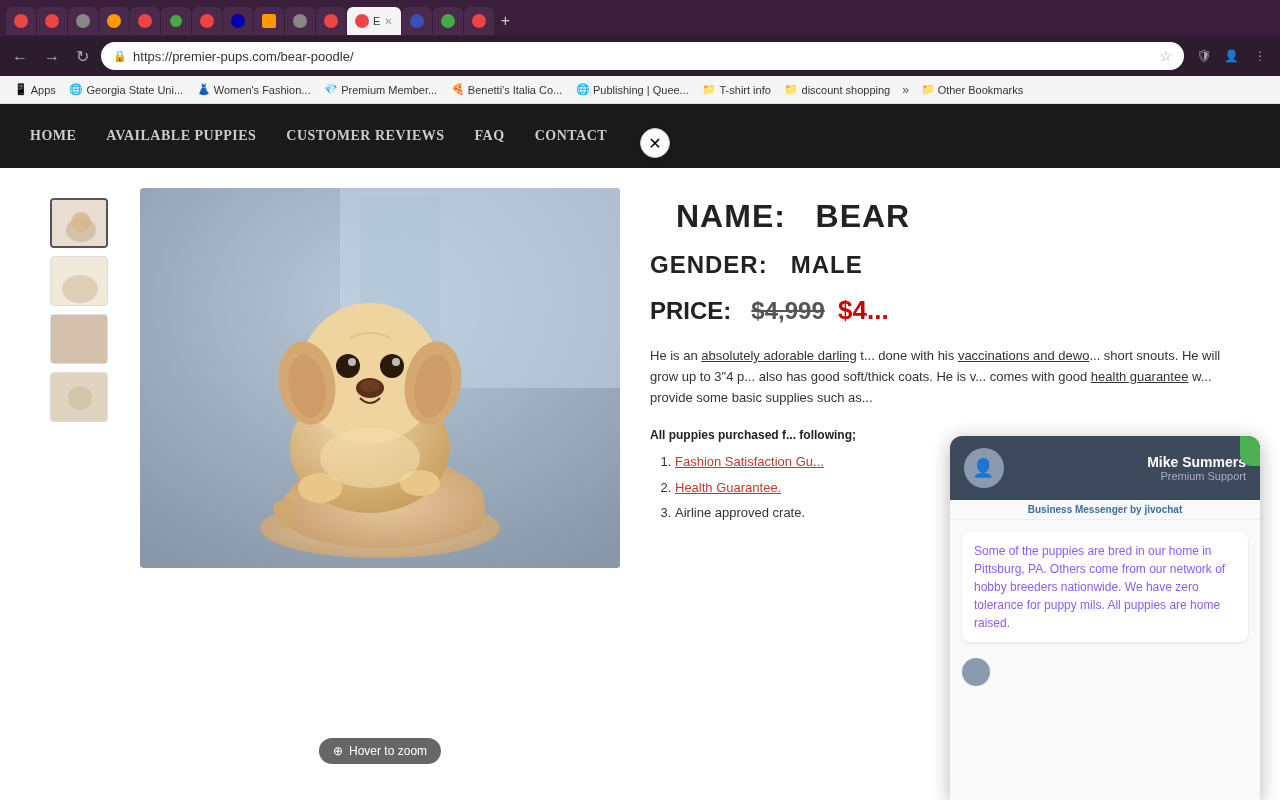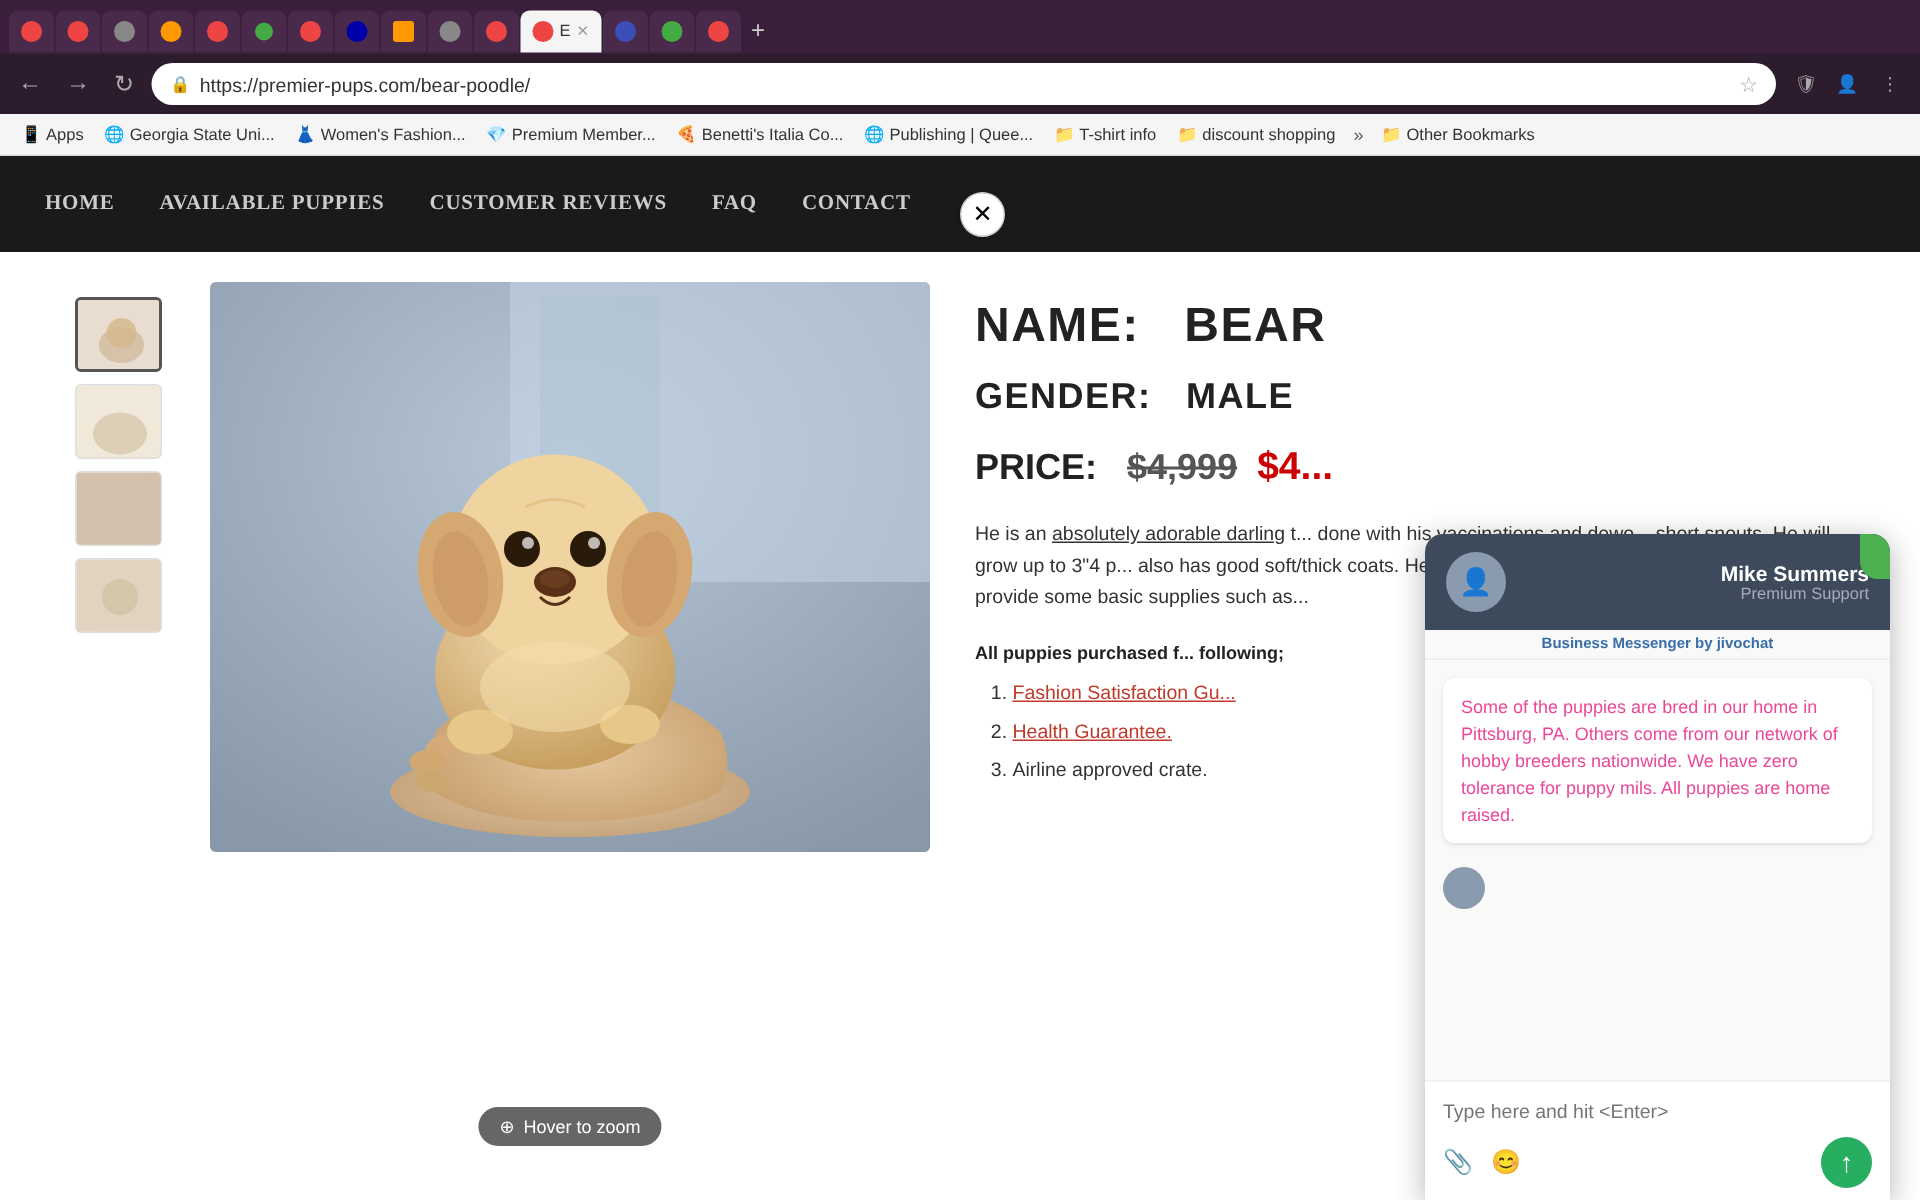--- a/index.html
+++ b/index.html
@@ -73,21 +73,21 @@
     
     .main-image-container { position: relative; width: 480px; flex-shrink: 0; }
     .hover-to-zoom {
       position: absolute; bottom: 16px; left: 50%; transform: translateX(-50%);
       background: rgba(0,0,0,0.6); color: #fff; padding: 6px 14px; border-radius: 20px;
       font-size: 12px; display: flex; align-items: center; gap: 6px; cursor: pointer;
     }
 
     
     .product-info { flex: 1; padding-top: 10px; }
-    .product-name { font-size: 32px; font-weight: 900; color: #222; letter-spacing: 1px; margin-bottom: 16px; }
+    .product-name { font-size: 32px; font-weight: 900; color: #222; letter-spacing: 1px; margin-bottom: 16px; margin-left: 26px; }
     .product-gender { font-size: 24px; font-weight: 900; color: #222; letter-spacing: 1px; margin-bottom: 16px; }
     .product-price { font-size: 24px; font-weight: 900; color: #222; margin-bottom: 20px; }
     .price-original { text-decoration: line-through; color: #555; }
     .price-sale { color: #cc0000; font-size: 26px; }
     .product-desc { font-size: 13px; color: #333; line-height: 1.6; margin-bottom: 20px; }
     .puppies-section h3 { font-size: 12px; font-weight: 700; color: #222; margin-bottom: 10px; }
     .puppies-list { list-style: decimal; padding-left: 25px; }
     .puppies-list li { font-size: 13px; color: #333; margin-bottom: 6px; line-height: 1.5; }
     .puppies-list li a { color: #c0392b; text-decoration: underline; }
 
@@ -111,21 +111,21 @@
     .chat-green-dot {
       position: absolute; right: 0; top: 0; width: 20px; height: 30px;
       background: #4caf50; border-radius: 0 12px 0 12px;
     }
     .chat-powered {
       text-align: center; font-size: 10px; color: #999; padding: 4px 0;
       background: #f9f9f9; border-bottom: 1px solid #eee;
     }
     .chat-powered span { font-weight: 700; color: #3a6ea8; }
     .chat-messages { padding: 12px; background: #f9f9f9; height: 280px; overflow-y: auto; display: flex; flex-direction: column; gap: 10px; }
-    .chat-message { background: #fff; border-radius: 8px; padding: 10px 12px; font-size: 12px; color: #ec4899; line-height: 1.5; box-shadow: 0 1px 3px rgba(0,0,0,0.1); }
+    .chat-message { background: #fff; border-radius: 8px; padding: 10px 12px; font-size: 12px; color: #8b5cf6; line-height: 1.5; box-shadow: 0 1px 3px rgba(0,0,0,0.1); }
     .chat-user-avatar-row { display: flex; align-items: center; gap: 8px; margin-top: 6px; }
     .chat-small-avatar { width: 28px; height: 28px; border-radius: 50%; background: #8a9bb0; flex-shrink: 0; }
     .chat-input-area { background: #fff; border-top: 1px solid #eee; padding: 8px 12px; }
     .chat-input { width: 100%; border: none; outline: none; font-size: 13px; color: #999; padding: 4px 0; }
     .chat-actions { display: flex; align-items: center; justify-content: space-between; margin-top: 6px; }
     .chat-action-icons { display: flex; gap: 12px; color: #aaa; font-size: 16px; }
     .chat-send-btn {
       width: 34px; height: 34px; border-radius: 50%; background: #27ae60;
       border: none; color: #fff; font-size: 18px; cursor: pointer;
       display: flex; align-items: center; justify-content: center;
@@ -408,23 +408,13 @@
     <span style="font-weight:700;color:#3a6ea8;">jivochat</span>
   </div>
   <div class="chat-messages">
     <div class="chat-message">
       <span>Some of the puppies are bred in our home in Pittsburg, PA. Others come from our network of hobby breeders nationwide. We have zero tolerance for puppy mils. All puppies are home raised.</span>
     </div>
     <div class="chat-user-avatar-row">
       <div class="chat-small-avatar"></div>
     </div>
   </div>
-  <div class="chat-input-area">
-    <input class="chat-input" type="text" placeholder="Type here and hit &lt;Enter&gt;" style="">
-    <div class="chat-actions">
-      <div class="chat-action-icons">
-        <span>📎</span>
-        <span>😊</span>
-      </div>
-      <button class="chat-send-btn">↑</button>
-    </div>
-  </div>
 </div>
 
 </body></html>

